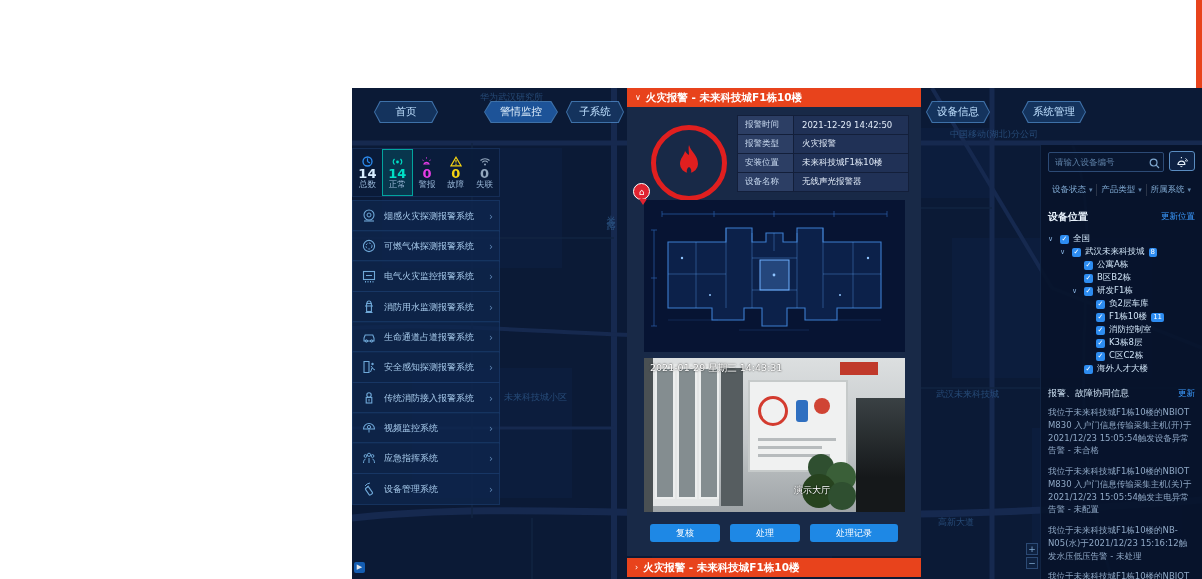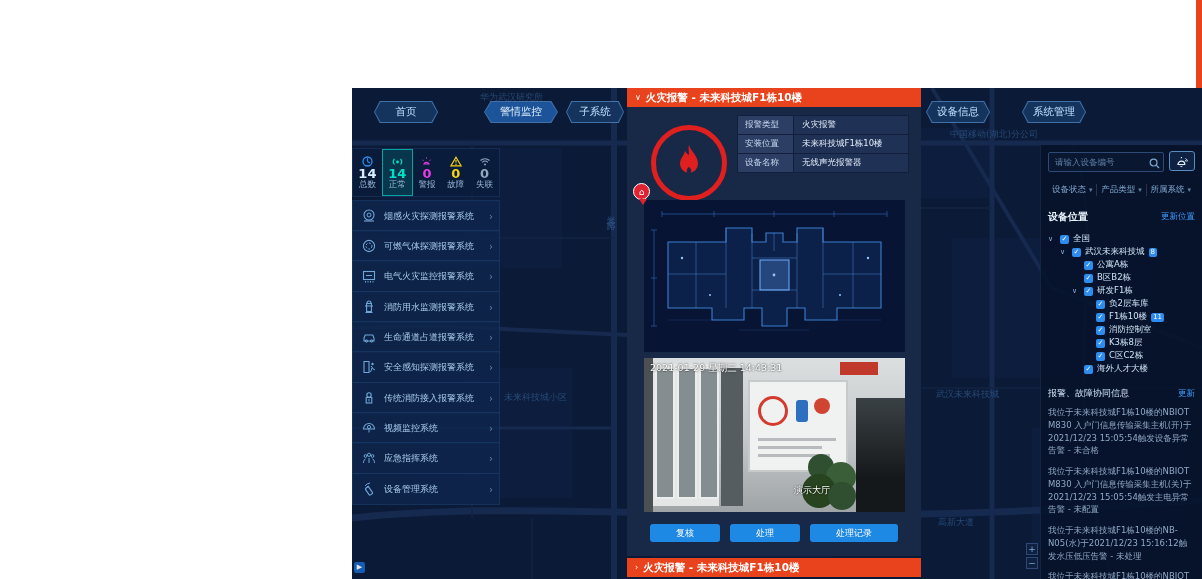--- a/index.html
+++ b/index.html
@@ -328,20 +328,24 @@
       </div>
       <div class="modal-body">
         <div class="fire-badge">
           <svg width="34" height="40" viewBox="0 0 34 40">
               <path d="M17,2 C19,9 26,12 26,21 a9,9 0 0 1 -18,0 C8,15 12,13 13,8 c2,3 4,4 4,4 C17,8 16,5 17,2 Z" fill="#e01f1f"></path>
               <path d="M17,24 c3,2 3,6 0,8 c-3-2 -3-6 0-8 Z" fill="#182947"></path>
             </svg>
         </div>
         <table class="info-table">
           <tbody>
+              <tr>
+                <td class="k">报警时间</td>
+                <td class="v">2021-12-29 14:42:50</td>
+              </tr>
           <tr>
                 <td class="k">报警类型</td>
                 <td class="v">火灾报警</td>
               </tr>
           <tr>
                 <td class="k">安装位置</td>
                 <td class="v">未来科技城F1栋10楼</td>
               </tr>
           <tr>
                 <td class="k">设备名称</td>

